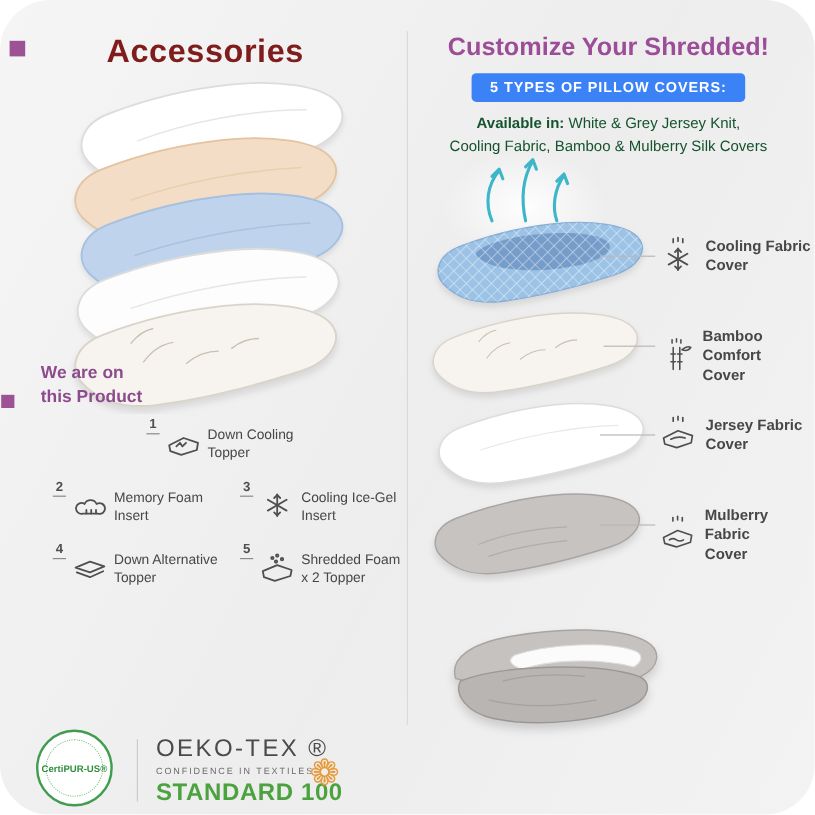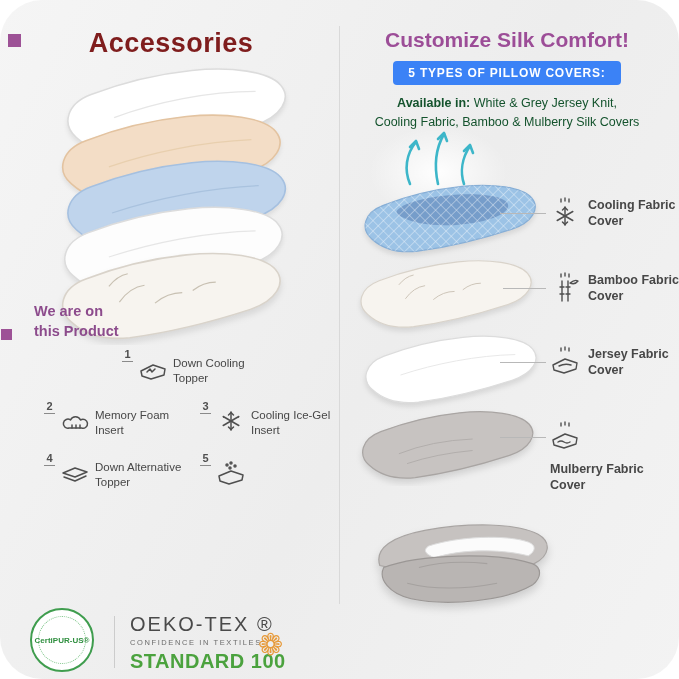--- a/index.html
+++ b/index.html
@@ -35,21 +35,21 @@
         color:#8c4b8c;line-height:1.35;z-index:5;}
 
   .item{position:absolute;display:flex;align-items:flex-start;gap:5px;z-index:5;}
   .inum{display:flex;flex-direction:column;align-items:center;margin-top:-6px;}
   .inum b{font-size:11px;font-weight:700;color:#4f4f4f;}
   .inum i{display:block;width:11px;height:1px;background:#8a8a8a;margin-top:1px;}
   .iicon{flex:0 0 auto;}
   .ilabel{font-size:11.5px;color:#474747;line-height:1.3;padding-top:2px;}
   .ilabel span{display:block;}
 
-  .cover-row{position:absolute;display:flex;gap:8px;z-index:5;}
+  .cover-row{position:absolute;display:flex;align-items:center;gap:8px;z-index:5;}
   .cover-label{font-size:12.5px;color:#474747;line-height:1.3;font-weight:700;}
   .cover-label span{display:block;}
   .cline{position:absolute;height:1px;background:#b8b8b8;z-index:4;}
 
   .footer-badge{position:absolute;left:30px;top:608px;width:64px;height:64px;border-radius:50%;
       background:#fff;border:2px solid #3f9d4e;box-sizing:border-box;}
   .footer-badge .ring{position:absolute;inset:6px;border-radius:50%;border:1px dotted #7cc487;}
   .footer-badge .ctext{position:absolute;inset:0;display:flex;align-items:center;justify-content:center;
       font-size:8px;font-weight:700;color:#2f8f3f;text-align:left;}
   .footer-div{position:absolute;left:114px;top:616px;width:1px;height:52px;background:#cccccc;}
@@ -182,23 +182,27 @@
         <b>5</b>
         <i></i>
       </span>
     <svg class="iicon" width="30" height="30" viewBox="0 0 30 30" fill="none" stroke="#4f4f4f" stroke-width="1.5" stroke-linecap="round" stroke-linejoin="round">
       <path d="M3,18 L15,13 L27,17 L26,22 L13,26 L4,23 Z"></path>
       <circle cx="11" cy="7" r="1"></circle>
         <circle cx="15" cy="5" r="1"></circle>
         <circle cx="19" cy="8" r="1"></circle>
         <circle cx="14" cy="10" r="1"></circle>
     </svg>
-  </div>
-
-  <div class="rtitle">Customize Silk Comfort!</div>
+    <div class="ilabel">
+      <span>Shredded Foam</span>
+        <span>x 2 Topper</span>
+    </div>
+  </div>
+
+  <div class="rtitle">Customize Your Shredded!</div>
   <div class="rbadge-wrap">
     <span class="rbadge">5 TYPES OF PILLOW COVERS:</span>
   </div>
   <div class="ravail">
     <b>Available in:</b> <span>White &amp; Grey Jersey Knit,</span><br>
     <span>Cooling Fabric, Bamboo &amp; Mulberry Silk Covers</span>
   </div>
 
   <div class="glow"></div>
   <svg class="arrows" width="84" height="56" viewBox="0 0 84 56" fill="none" stroke="#3db6c9" stroke-width="2.6" stroke-linecap="round" stroke-linejoin="round">
@@ -253,40 +257,40 @@
   <div class="cover-row" style="left:550px;top:272px;">
     <svg width="30" height="32" viewBox="0 0 30 32" fill="none" stroke="#4f4f4f" stroke-width="1.4" stroke-linecap="round" stroke-linejoin="round">
       <line x1="11" y1="2" x2="11" y2="5"></line>
         <line x1="15" y1="1" x2="15" y2="4"></line>
         <line x1="19" y1="2" x2="19" y2="5"></line>
       <path d="M12,9 V29 M18,9 V29"></path>
       <path d="M10,15 h4 M16,15 h4 M10,22 h4 M16,22 h4"></path>
       <path d="M20,11 q5,-4 8,-2 q-3,4 -8,2"></path>
     </svg>
     <div class="cover-label">
-      <span>Bamboo Fabric</span>
+      <span>Bamboo Comfort</span>
         <span>Cover</span>
     </div>
   </div>
 
   <div class="cover-row" style="left:550px;top:346px;">
     <svg width="30" height="32" viewBox="0 0 30 32" fill="none" stroke="#4f4f4f" stroke-width="1.4" stroke-linecap="round" stroke-linejoin="round">
       <line x1="11" y1="2" x2="11" y2="5"></line>
         <line x1="15" y1="1" x2="15" y2="4"></line>
         <line x1="19" y1="2" x2="19" y2="5"></line>
       <path d="M3,19 L15,13 L27,17 L26,23 L14,27 L4,24 Z"></path>
       <path d="M9,20 q6,-3 12,-1"></path>
     </svg>
     <div class="cover-label">
       <span>Jersey Fabric</span>
         <span>Cover</span>
     </div>
   </div>
 
-  <div class="cover-row" style="left:550px;top:421px;flex-direction:column;">
+  <div class="cover-row" style="left:550px;top:421px;">
     <svg width="30" height="32" viewBox="0 0 30 32" fill="none" stroke="#4f4f4f" stroke-width="1.4" stroke-linecap="round" stroke-linejoin="round">
       <line x1="11" y1="2" x2="11" y2="5"></line>
         <line x1="15" y1="1" x2="15" y2="4"></line>
         <line x1="19" y1="2" x2="19" y2="5"></line>
       <path d="M3,19 L15,13 L27,17 L26,23 L14,27 L4,24 Z"></path>
       <path d="M8,21 q3,-2 6,0 q3,2 6,0"></path>
     </svg>
     <div class="cover-label">
       <span>Mulberry Fabric</span>
         <span>Cover</span>

